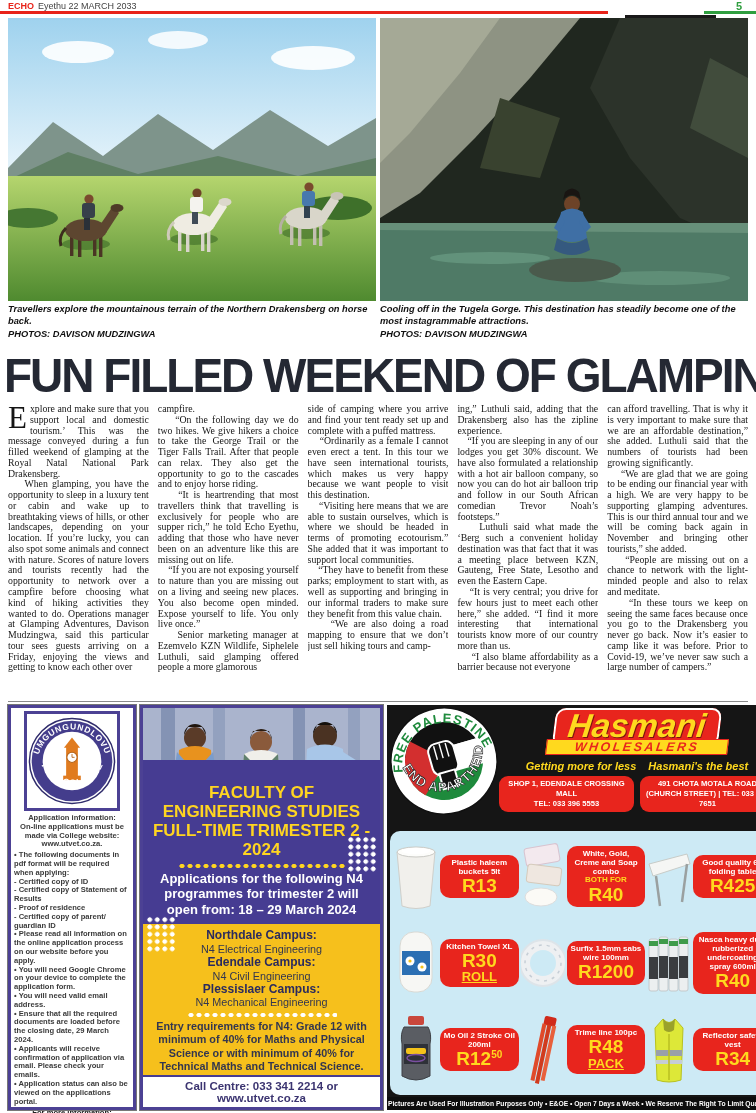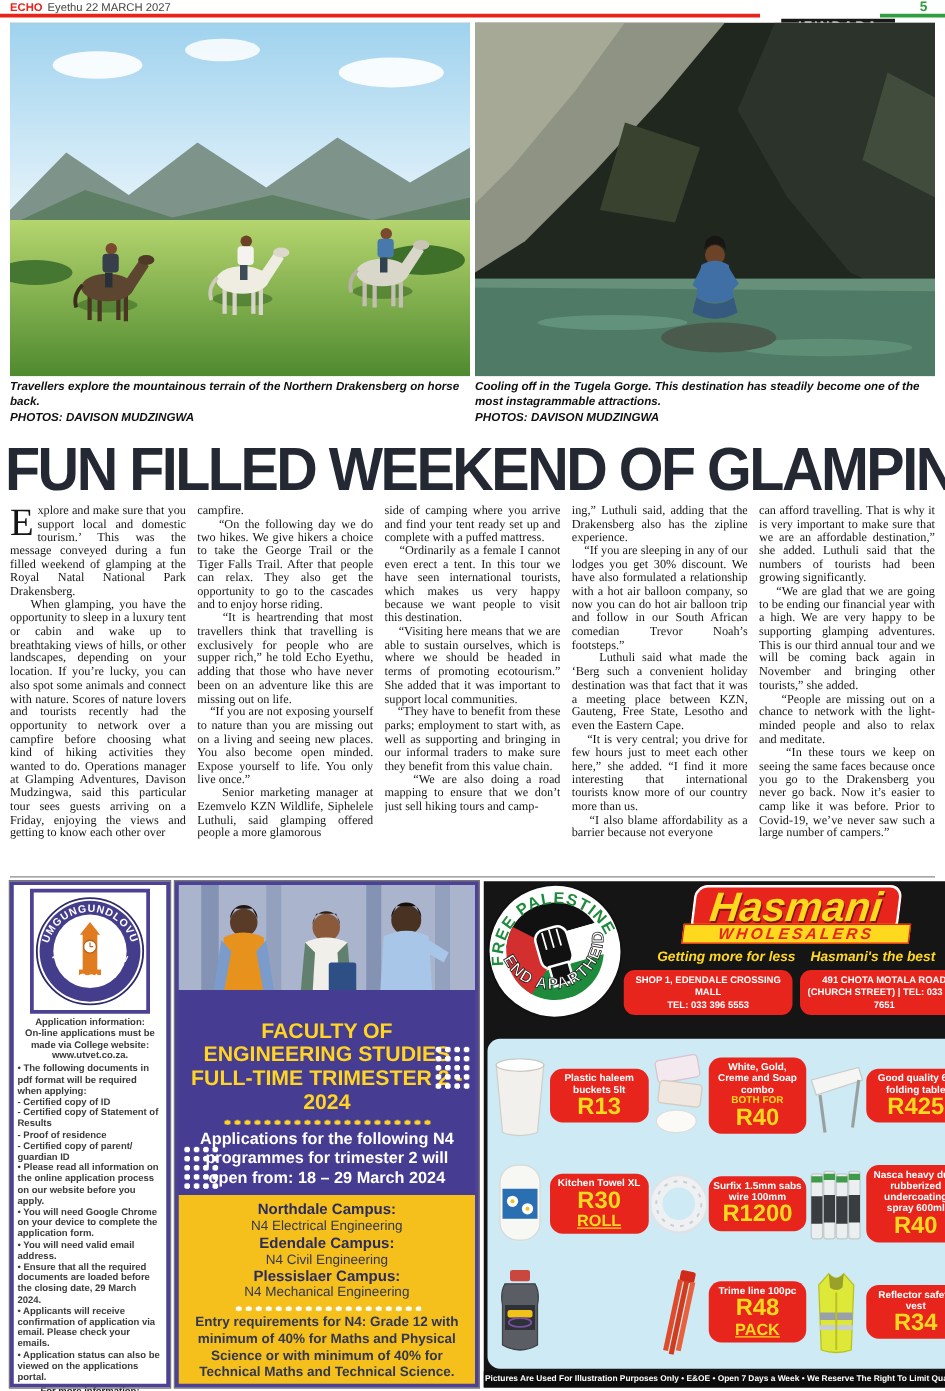--- a/index.html
+++ b/index.html
@@ -101,21 +101,21 @@
   .tag-note{color:#ffd91e;font-weight:bold;font-size:13px;line-height:1.1;text-decoration:underline;}
   .has-disclaimer{background:#0d0d0d;color:#fff;font-weight:bold;font-size:6.7px;text-align:center;
                   padding:3px 1px;white-space:nowrap;overflow:hidden;}
 </style>
 </head>
 <body>
 
 <div class="page">
 
   <div class="mast-text">
-    <span class="brand">ECHO</span><span class="edition">Eyethu 22 MARCH 2027</span>
+    <span class="brand">ECHO</span><span class="edition">Eyethu 22 MARCH 2033</span>
   </div>
   <div class="red-rule"></div>
   <div class="section-badge">IZINDABA</div>
   <div class="page-num">5</div>
   <div class="green-rule"></div>
 
   <div class="photos">
     <figure>
       <div class="photo-frame">
         <svg width="368" height="283" viewBox="0 0 368 283">
@@ -341,20 +341,21 @@
           <div class="campus-name">Edendale Campus:</div>
           <div class="campus-prog">N4 Civil Engineering</div>
         </div>
         <div class="campus">
           <div class="campus-name">Plessislaer Campus:</div>
           <div class="campus-prog">N4 Mechanical Engineering</div>
         </div>
         <div class="dots-w"></div>
         <div class="eng-entry">Entry requirements for N4: Grade 12 with minimum of 40% for Maths and Physical Science or with minimum of 40% for Technical Maths and Technical Science.</div>
       </div>
+      <div class="eng-footer">Call Centre: 033 341 2214 or www.utvet.co.za</div>
       <div class="dotgrid right"></div>
       <div class="dotgrid left"></div>
     </aside>
 
     <aside class="hasmani-ad">
       <div class="has-top">
         <div class="palestine-logo">
           <svg width="110" height="110" viewBox="0 0 110 110">
             <circle cx="55" cy="55" r="53" fill="#fff" stroke="#111" stroke-width="1.5"></circle>
             <defs>
@@ -513,20 +514,24 @@
         <div class="prod">
           <div class="prod-img">
             <svg width="44" height="72" viewBox="0 0 44 72">
                 <rect x="14" y="2" width="16" height="9" rx="2" fill="#c9473c"></rect>
                 <path d="M10 13 Q6 20 8 30 L8 62 Q22 70 36 62 L36 30 Q38 20 34 13 Z" fill="#5a5d63" stroke="#3e4146"></path>
                 <rect x="10" y="30" width="24" height="20" fill="#2e3138"></rect>
                 <rect x="12" y="34" width="20" height="6" fill="#f3c21a" rx="2"></rect>
                 <ellipse cx="22" cy="44" rx="9" ry="3.5" fill="none" stroke="#7a4fa0" stroke-width="1.5"></ellipse>
               </svg>
           </div>
+          <div class="tag">
+            <div class="tag-name">Mo Oil 2 Stroke Oil 200ml</div>
+            <div class="tag-price"><span>R12</span><sup>50</sup></div>
+          </div>
         </div>
         <div class="prod">
           <div class="prod-img">
             <svg width="44" height="72" viewBox="0 0 44 72">
                 <g transform="rotate(12 22 36)">
                   <rect x="17" y="2" width="12" height="9" rx="2" fill="#d02a1a"></rect>
                   <rect x="16" y="10" width="4" height="58" fill="#e04a2a"></rect>
                   <rect x="21" y="10" width="4" height="60" fill="#d13b1e"></rect>
                   <rect x="26" y="10" width="4" height="56" fill="#e8603c"></rect>
                 </g>

